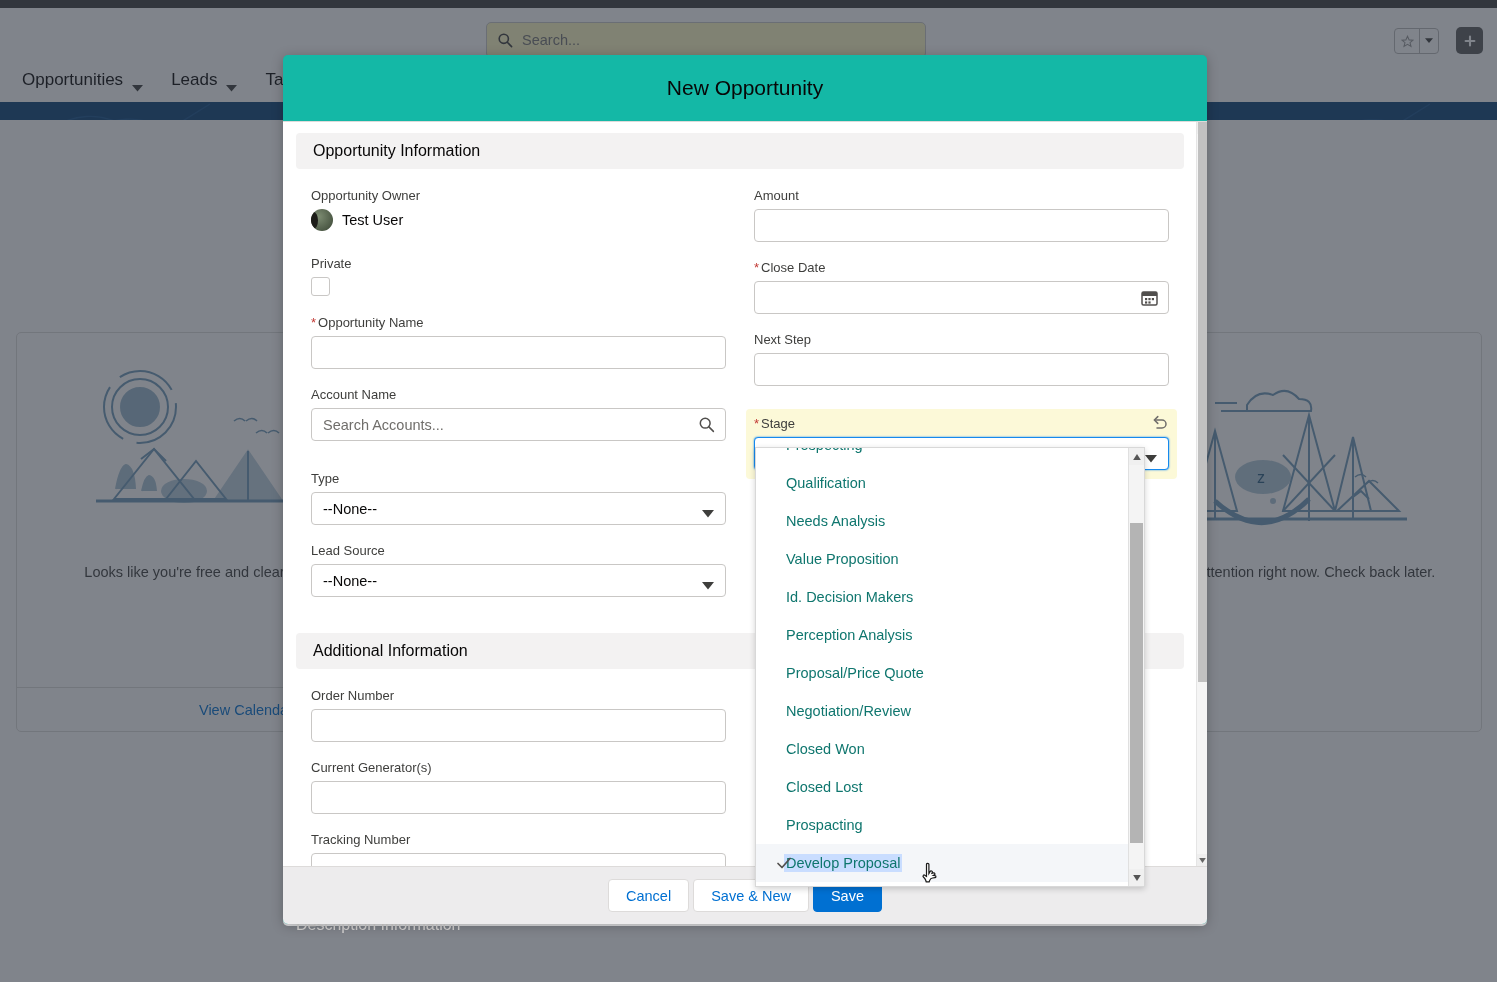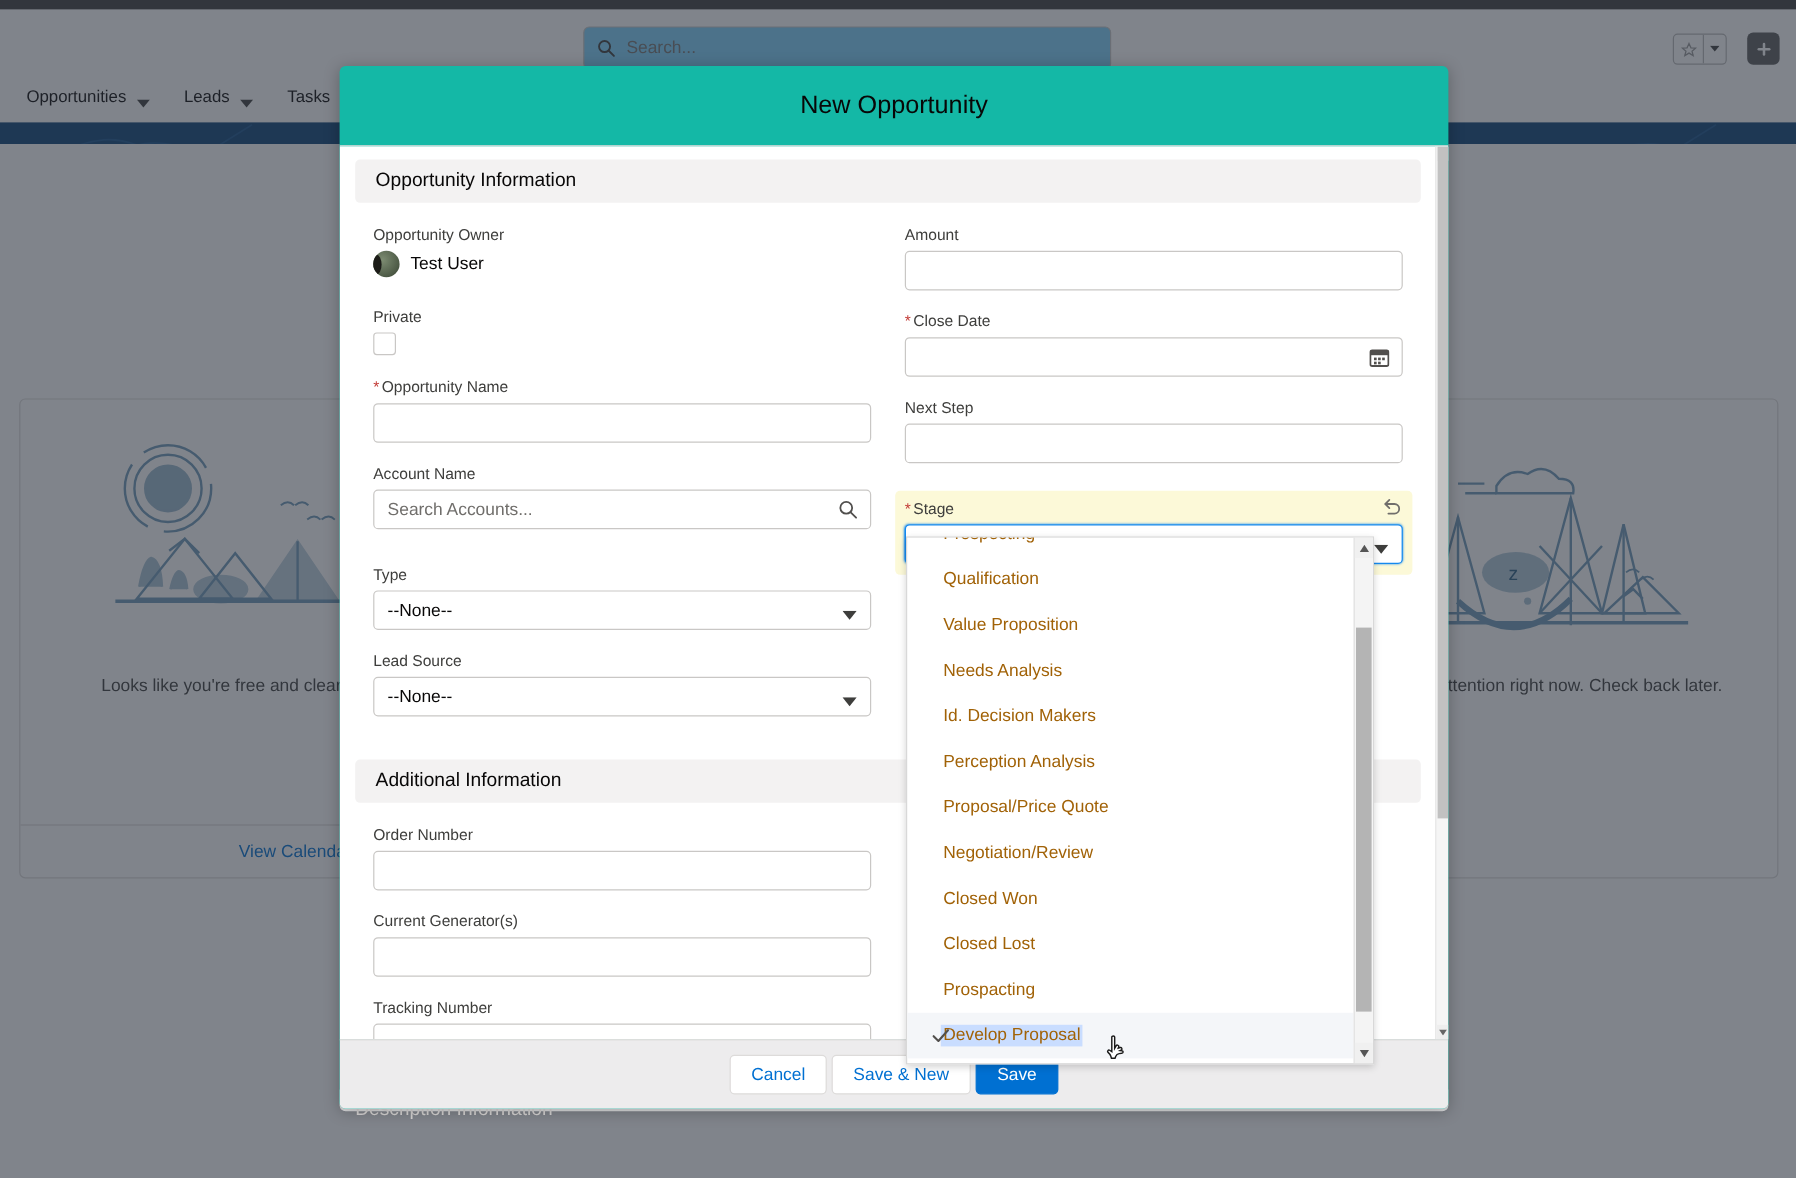--- a/index.html
+++ b/index.html
@@ -16,21 +16,21 @@
   .topbar {
     position: absolute; left: 0; top: 0; width: 1497px; height: 8px;
     background: #3e3e3e;
   }
   .global-header {
     position: absolute; left: 0; top: 8px; width: 1497px; height: 50px;
     background: #ffffff;
   }
   .search-wrap {
     position: absolute; left: 486px; top: 14px; width: 440px; height: 36px;
-    border: 1px solid #c9c9c9; border-radius: 5px; background: #7dd3fc;
+    border: 1px solid #c9c9c9; border-radius: 5px; background: #fef9c3;
     display: flex; align-items: center; padding: 0 10px; gap: 9px;
   }
   .search-icon { width: 16px; height: 16px; flex: 0 0 16px; color: #3e3e3c; }
   .search-input {
     border: none; outline: none; font-size: 14.5px; color: #514f4d;
     background: transparent; width: 100%; font-family: "Liberation Sans", sans-serif;
   }
   .hdr-close {
     position: absolute; left: 1184px; top: 18px; width: 28px; height: 28px;
     color: #ffffff; cursor: pointer;
@@ -48,21 +48,21 @@
     color: #fff;
   }
 
   .navbar {
     position: absolute; left: 0; top: 58px; width: 1497px; height: 44px;
     background: #ffffff; display: flex; align-items: center; gap: 0px;
     padding-left: 8px;
   }
   .nav-item {
     display: flex; align-items: center; gap: 9px; padding: 0 14px; height: 44px;
-    font-size: 14px; color: #080707; white-space: nowrap;
+    font-size: 17px; color: #080707; white-space: nowrap;
   }
   .nav-caret { width: 11px; height: 7px; color: #3e3e3c; }
 
   .blue-banner {
     position: absolute; left: 0; top: 102px; width: 1497px; height: 18px;
     background: #0b4177; overflow: hidden;
   }
   .blue-banner svg { position: absolute; left: 0; top: -34px; }
 
   .content-area {
@@ -182,21 +182,21 @@
   .dropdown {
     position: absolute; left: 755px; top: 447px; width: 390px; height: 440px;
     background: #fff; border: 1px solid #d8d8d8; z-index: 90;
     box-shadow: 0 2px 6px rgba(0,0,0,0.18);
     overflow: hidden;
   }
   .dd-scroll-area { position: absolute; inset: 0 16px 0 0; overflow: hidden; }
   .dd-list { position: absolute; left: 0; top: -22px; width: 100%; }
   .dd-item {
     height: 38px; display: flex; align-items: center;
-    padding-left: 28px; font-size: 14.5px; color: #a16207; cursor: pointer;
+    padding-left: 28px; font-size: 14.5px; color: #0f766e; cursor: pointer;
     position: relative;
   }
   .dd-item .dd-check {
     position: absolute; left: 20px; width: 16px; height: 16px; color: #514f4d;
     visibility: hidden;
   }
   .dd-item.selected { background: #f4f6f9; }
   .dd-item.selected .dd-check { visibility: visible; }
   .dd-item.selected .dd-label { background: #c9ddff; }
   .dd-label { padding: 1px 2px; }
@@ -624,24 +624,24 @@
 <div class="dropdown">
   <div class="dd-scroll-area">
     <div class="dd-list" id="dd-list">
         <div class="dd-item">
           <span class="dd-label">Prospecting</span>
         </div>
         <div class="dd-item">
           <span class="dd-label">Qualification</span>
         </div>
         <div class="dd-item">
+          <span class="dd-label">Needs Analysis</span>
+        </div>
+        <div class="dd-item">
           <span class="dd-label">Value Proposition</span>
-        </div>
-        <div class="dd-item">
-          <span class="dd-label">Needs Analysis</span>
         </div>
         <div class="dd-item">
           <span class="dd-label">Id. Decision Makers</span>
         </div>
         <div class="dd-item">
           <span class="dd-label">Perception Analysis</span>
         </div>
         <div class="dd-item">
           <span class="dd-label">Proposal/Price Quote</span>
         </div>

